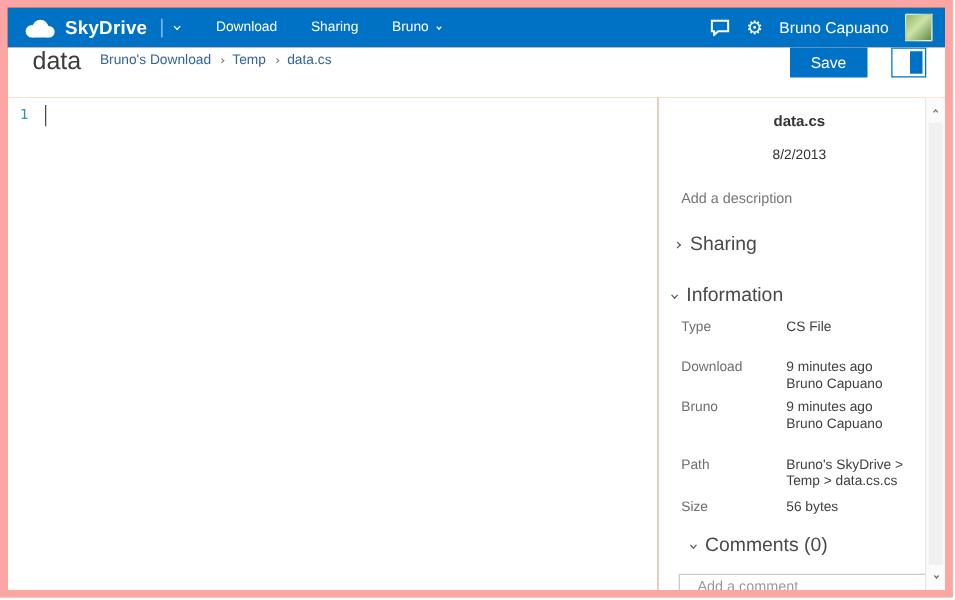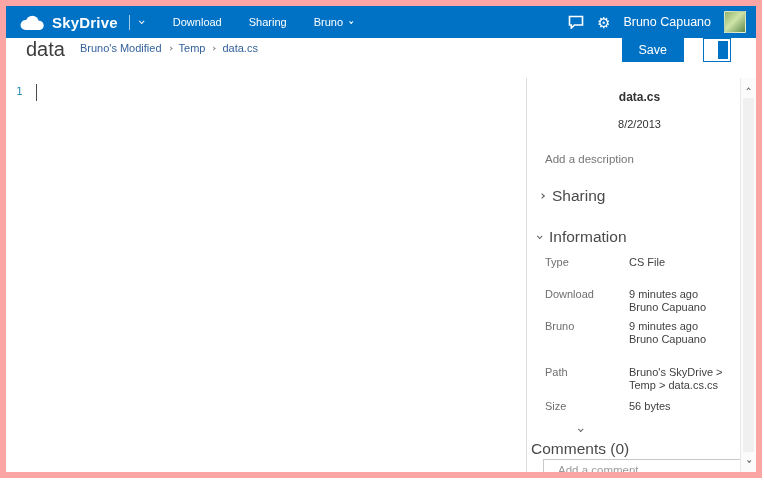--- a/index.html
+++ b/index.html
@@ -25,41 +25,41 @@
   .chev.up    { transform:rotate(-135deg); }
   .chev.sm { width:4px; height:4px; border-right-width:1.5px; border-bottom-width:1.5px; }
   .chev.xs { width:3px; height:3px; border-right-width:1.5px; border-bottom-width:1.5px; }
 
   
   .header { position:absolute; top:32px; left:0; right:0; height:40px; background:#fff; display:flex; align-items:flex-start; }
   .page-title { font-size:20px; color:#3d3d3d; margin-left:20px; }
   .breadcrumb { display:flex; align-items:center; gap:7px; margin-left:15px; margin-top:4px; font-size:11px; }
   .crumb { color:#33629c; cursor:pointer; }
   .crumb-sep { color:#8a8a8a; }
-  .header-actions { margin-left:auto; display:flex; align-items:center; gap:19px; margin-right:25px; }
+  .header-actions { margin-left:auto; display:flex; align-items:center; gap:19px; margin-right:15px; }
   .save-btn { background:#0072c6; color:#fff; border:none; height:24px; padding:0 17px; font-size:12.5px; font-family:inherit; cursor:pointer; }
   .pane-toggle { position:relative; width:28px; height:24px; background:#fff; border:1px solid #0072c6; cursor:pointer; }
   .pane-toggle .fill { position:absolute; top:2px; right:2px; bottom:2px; width:10px; background:#0072c6; }
 
   
   .editor { position:absolute; top:72px; left:0; width:520px; bottom:0; background:#fff; cursor:text; }
   .line-number { position:absolute; left:10px; top:7px; font-family:"DejaVu Sans Mono", monospace; font-size:11px; color:#2b91af; }
   .caret { position:absolute; left:30px; top:6px; width:1px; height:17px; background:#4a4a4a; }
   .divider { position:absolute; top:72px; left:520px; width:1px; bottom:0; background:#dcdcdc; }
 
   
   .panel { position:absolute; top:72px; left:521px; width:225px; bottom:0; background:#fff; }
   .file-name { position:absolute; top:12px; left:0; width:100%; text-align:center; font-size:12px; font-weight:700; color:#333; }
   .file-date { position:absolute; top:40px; left:0; width:100%; text-align:center; font-size:11px; color:#333; }
   .add-desc { position:absolute; top:75px; left:18px; font-size:11.5px; color:#767676; cursor:pointer; }
   .sec-header { position:absolute; display:flex; align-items:center; gap:8px; font-size:15.5px; color:#4a4a4a; cursor:pointer; }
   .sec-header .chev { color:#5a5a5a; }
   .sec-sharing { top:109px; left:13px; }
   .sec-info { top:150px; left:10px;text-align:right; }
-  .sec-comments { top:350px; left:4px;flex-direction:column; }
+  .sec-comments { top:350px; left:25px; }
 
   .info-row { position:absolute; left:18px; right:6px; font-size:11px; }
   .info-label { position:absolute; left:0; top:0; color:#6e6e6e; }
   .info-value { position:absolute; left:84px; top:0; color:#3f3f3f; line-height:13px; }
   .info-value.link-like span { cursor:pointer; }
   .row-type { top:178px; } .row-modified { top:210px; } .row-added { top:242px; }
   .row-path { top:288px; } .row-size { top:322px; }
   .val-line { display:block; }
 
   .comment-input { position:absolute; top:381px; left:16px; width:207px; height:21px; border:1px solid #c9c9c9; padding:2px 14px; font-size:11.5px; font-family:inherit; color:#444; outline:none; }
@@ -116,21 +116,21 @@
       </span>
       <span class="gear">⚙</span>
       <span>Bruno Capuano</span>
       <span class="avatar"></span>
     </div>
   </div>
 
   <div class="header">
     <span class="page-title">data</span>
     <span class="breadcrumb">
-      <span class="crumb">Bruno's Modified</span>
+      <span class="crumb">Bruno's Download</span>
       <span class="crumb-sep chev right xs"></span>
       <span class="crumb">Temp</span>
       <span class="crumb-sep chev right xs"></span>
       <span class="crumb">data.cs</span>
     </span>
     <span class="header-actions">
       <button class="save-btn">Save</button>
       <button class="pane-toggle">
         <span class="fill"></span>
       </button>

